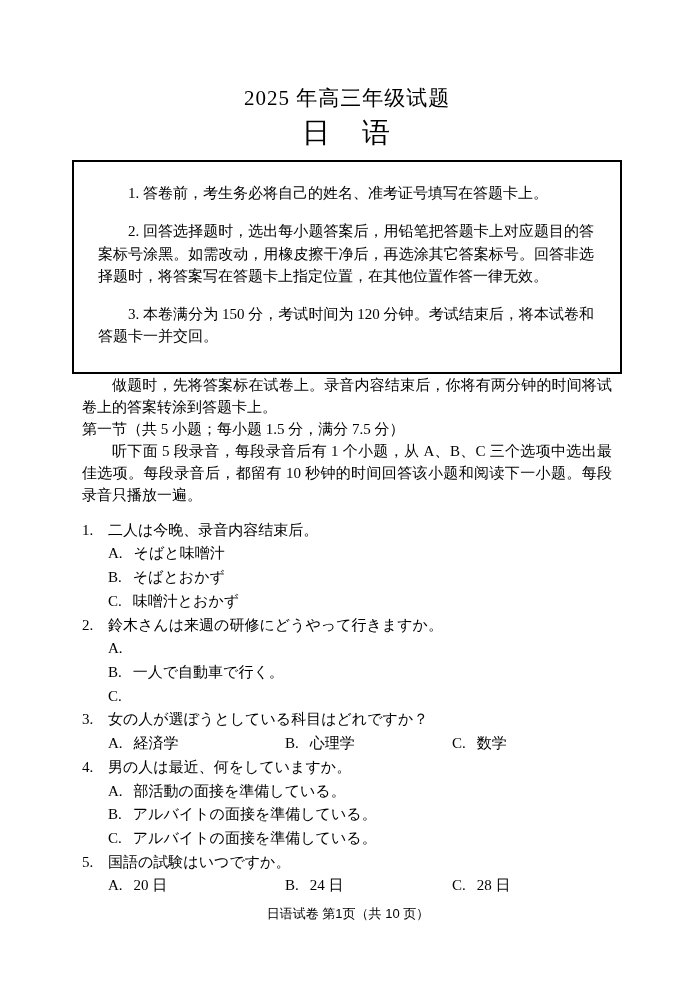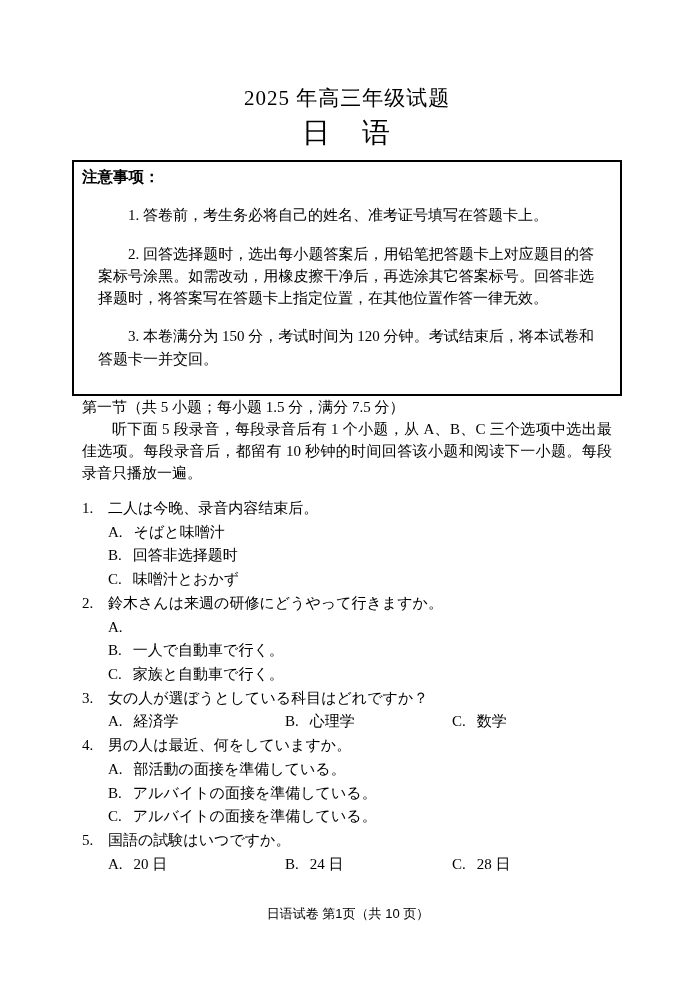--- a/index.html
+++ b/index.html
@@ -91,44 +91,44 @@
 </style>
 </head>
 <body>
 
 <div class="page">
 
   <div class="title">2025 年高三年级试题</div>
   <div class="subject">日　语</div>
 
   <div class="notice-box">
-    <div class="notice-heading">注意事项：</div>
     <p class="notice-item">1. 答卷前，考生务必将自己的姓名、准考证号填写在答题卡上。</p>
     <p class="notice-item">2. 回答选择题时，选出每小题答案后，用铅笔把答题卡上对应题目的答案标号涂黑。如需改动，用橡皮擦干净后，再选涂其它答案标号。回答非选择题时，将答案写在答题卡上指定位置，在其他位置作答一律无效。</p>
     <p class="notice-item">3. 本卷满分为 150 分，考试时间为 120 分钟。考试结束后，将本试卷和答题卡一并交回。</p>
   </div>
 
+  <p class="para">做题时，先将答案标在试卷上。录音内容结束后，你将有两分钟的时间将试卷上的答案转涂到答题卡上。</p>
   <div class="section-header">第一节（共 5 小题；每小题 1.5 分，满分 7.5 分）</div>
   <p class="para">听下面 5 段录音，每段录音后有 1 个小题，从 A、B、C 三个选项中选出最佳选项。每段录音后，都留有 10 秒钟的时间回答该小题和阅读下一小题。每段录音只播放一遍。</p>
 
   <div class="questions">
 
     <div class="question">
       <div class="q-line">
         <span class="q-num">1.</span>
         <span class="q-text">二人は今晚、录音内容结束后。</span>
       </div>
       <div class="options">
         <div class="option">
           <span class="opt-label">A.</span>
           <span class="opt-text">そばと味噌汁</span>
         </div>
         <div class="option">
           <span class="opt-label">B.</span>
-          <span class="opt-text">回答非选择题时</span>
+          <span class="opt-text">そばとおかず</span>
         </div>
         <div class="option">
           <span class="opt-label">C.</span>
           <span class="opt-text">味噌汁とおかず</span>
         </div>
       </div>
     </div>
 
     <div class="question">
       <div class="q-line">
@@ -138,21 +138,20 @@
       <div class="options">
         <div class="option">
           <span class="opt-label">A.</span>
         </div>
         <div class="option">
           <span class="opt-label">B.</span>
           <span class="opt-text">一人で自動車で行く。</span>
         </div>
         <div class="option">
           <span class="opt-label">C.</span>
-          <span class="opt-text">家族と自動車で行く。</span>
         </div>
       </div>
     </div>
 
     <div class="question">
       <div class="q-line">
         <span class="q-num">3.</span>
         <span class="q-text">女の人が選ぼうとしている科目はどれですか？</span>
       </div>
       <div class="options inline">

